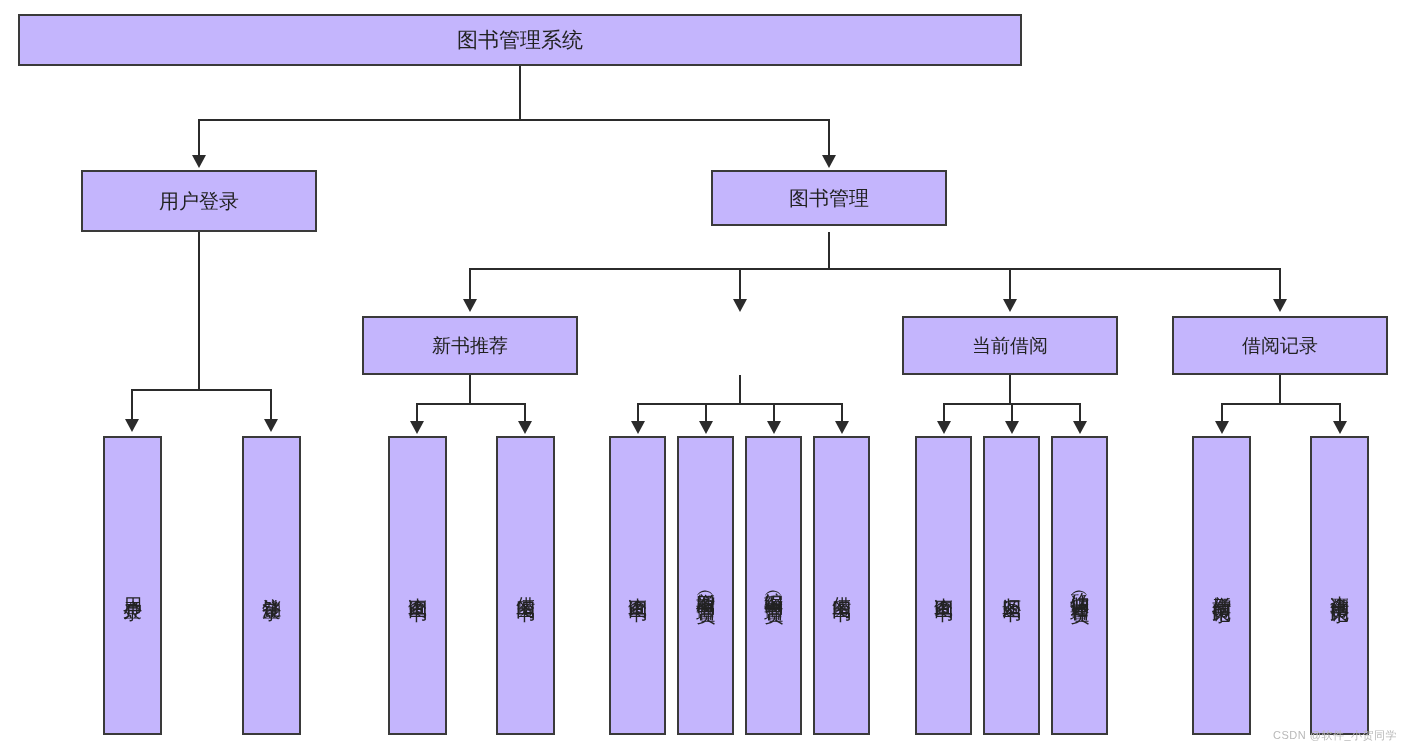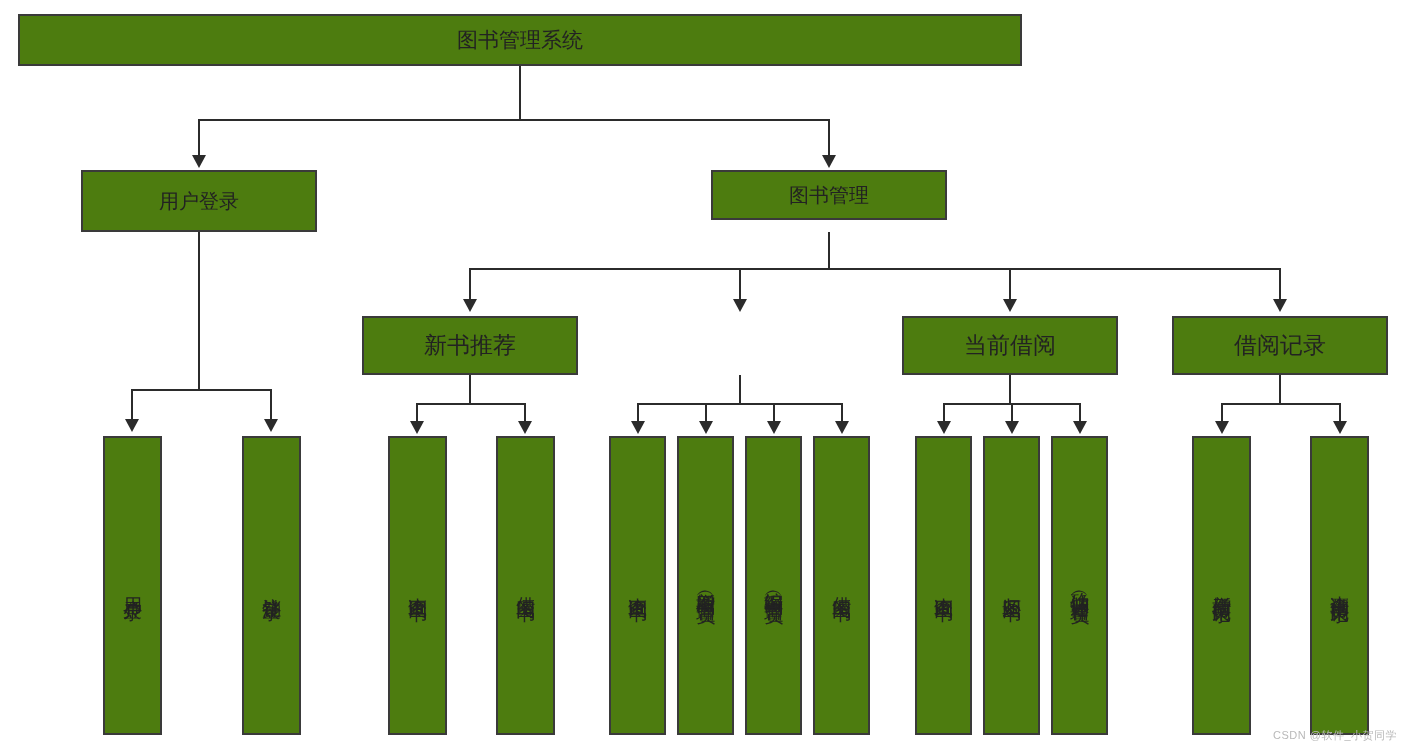--- a/index.html
+++ b/index.html
@@ -1,22 +1,22 @@
 <!DOCTYPE html>
 <html><head>
 <meta charset="utf-8">
 <style>
   html,body{margin:0;padding:0;background:#ffffff;}
   body{font-family:"Liberation Sans","DejaVu Sans",sans-serif;}
   #stage{position:relative;width:1405px;height:747px;background:#ffffff;overflow:hidden;}
-  .node{position:absolute;box-sizing:border-box;border:2px solid #3a3a3a;background:#4d7c0f;
+  .node{position:absolute;box-sizing:border-box;border:2px solid #3a3a3a;background:#c4b5fd;
         display:flex;align-items:center;justify-content:center;color:#222;}
   .node.root{font-size:21px;}
   .node.lvl1{font-size:20px;}
-  .node.lvl2{font-size:23px;}
+  .node.lvl2{font-size:19px;}
   .node.leaf{font-size:19px;line-height:1.18;}
   .leaf .vtext{writing-mode:vertical-rl;text-orientation:upright;letter-spacing:2px;
         white-space:nowrap;display:block;}
   .edge{position:absolute;background:#2b2b2b;}
   .edge.h{height:2px;}
   .edge.v{width:2px;}
   .arrow{position:absolute;width:0;height:0;border-left:7px solid transparent;
         border-right:7px solid transparent;border-top:13px solid #2b2b2b;}
   .watermark{position:absolute;right:8px;bottom:4px;font-size:11px;color:#b9b9b9;
         letter-spacing:.5px;white-space:nowrap;}
@@ -35,21 +35,21 @@
   <div class="edge h" style="left:198px;top:119px;width:632px;"></div>
 
   <div class="edge v" style="left:198px;top:119px;height:38px;"></div>
   <div class="arrow" style="left:192px;top:155px;"></div>
   <div class="edge v" style="left:828px;top:119px;height:38px;"></div>
   <div class="arrow" style="left:822px;top:155px;"></div>
 
   <div class="node lvl1" style="left:81px;top:170px;width:236px;height:62px;">
     <span>用户登录</span>
   </div>
-  <div class="node lvl1" style="left:711px;top:170px;width:236px;height:50px;">
+  <div class="node lvl1" style="left:711px;top:170px;width:236px;height:56px;">
     <span>图书管理</span>
   </div>
 
   <div class="edge v" style="left:198px;top:232px;height:159px;"></div>
   <div class="edge h" style="left:131px;top:389px;width:139px;"></div>
   <div class="edge v" style="left:131px;top:389px;height:32px;"></div>
   <div class="arrow" style="left:125px;top:419px;"></div>
   <div class="edge v" style="left:270px;top:389px;height:32px;"></div>
   <div class="arrow" style="left:264px;top:419px;"></div>
 

